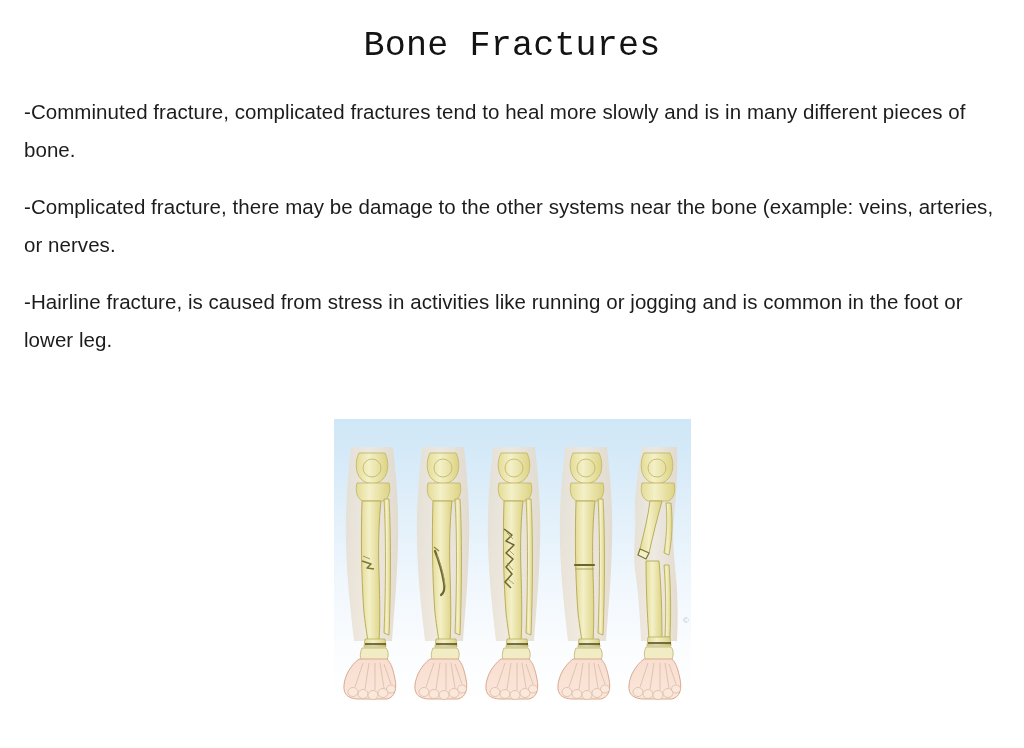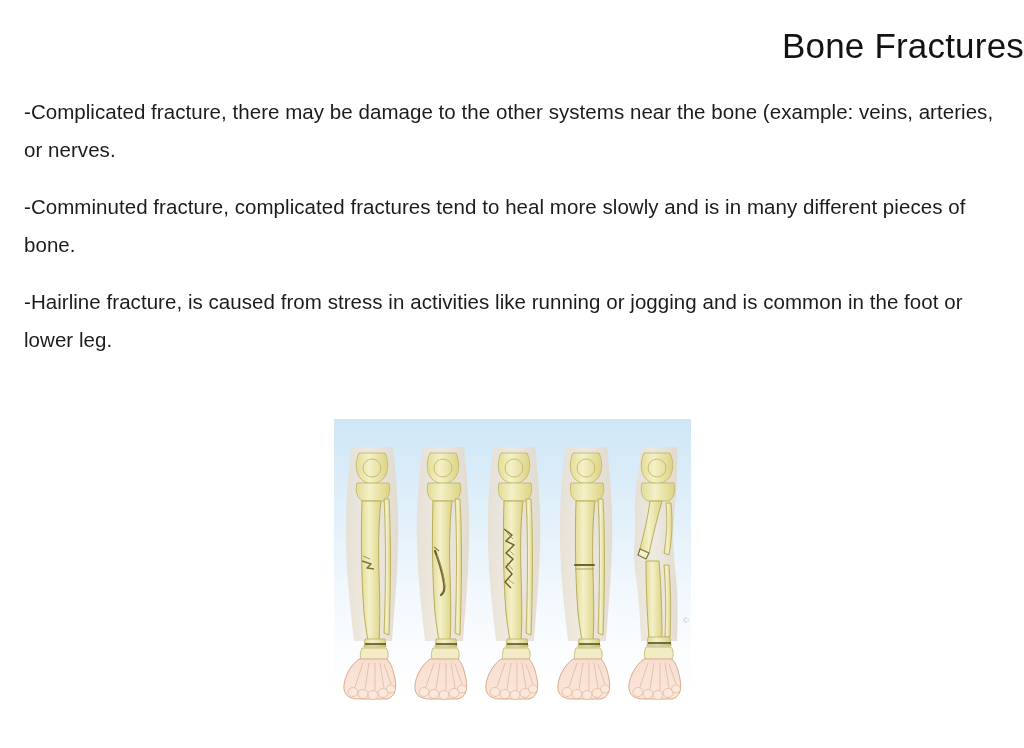--- a/index.html
+++ b/index.html
@@ -16,22 +16,22 @@
     color: #1a1a1a;
     -webkit-font-smoothing: antialiased;
   }
 
   
   .slide-title {
     position: absolute;
     left: 0;
     top: 26px;
     width: 1024px;
-    text-align: right;
-    font-family: Liberation Sans, sans-serif;
+    text-align: center;
+    font-family: Liberation Mono, monospace;
     font-size: 35px;
     font-weight: 400;
     letter-spacing: 0.2px;
     color: #131313;
     line-height: 1.15;
   }
 
   
   .body-block {
     position: absolute;
@@ -118,22 +118,22 @@
     color: #b9c6cf;
     font-family: "Liberation Sans", sans-serif;
   }
 </style>
 </head>
 <body>
 
 <div class="slide-title">Bone Fractures</div>
 
 <div class="body-block">
+  <p class="para">-Comminuted fracture, complicated fractures tend to heal more slowly and is in many different pieces of bone.</p>
   <p class="para">-Complicated fracture, there may be damage to the other systems near the bone (example: veins, arteries, or nerves.</p>
-  <p class="para">-Comminuted fracture, complicated fractures tend to heal more slowly and is in many different pieces of bone.</p>
   <p class="para">-Hairline fracture, is caused from stress in activities like running or jogging and is common in the foot or lower leg.</p>
 </div>
 
 <div class="figure">
 
 
   <div class="panels">
 
     <div class="panel p0">
       <svg viewBox="0 0 72 258" xmlns="http://www.w3.org/2000/svg">

